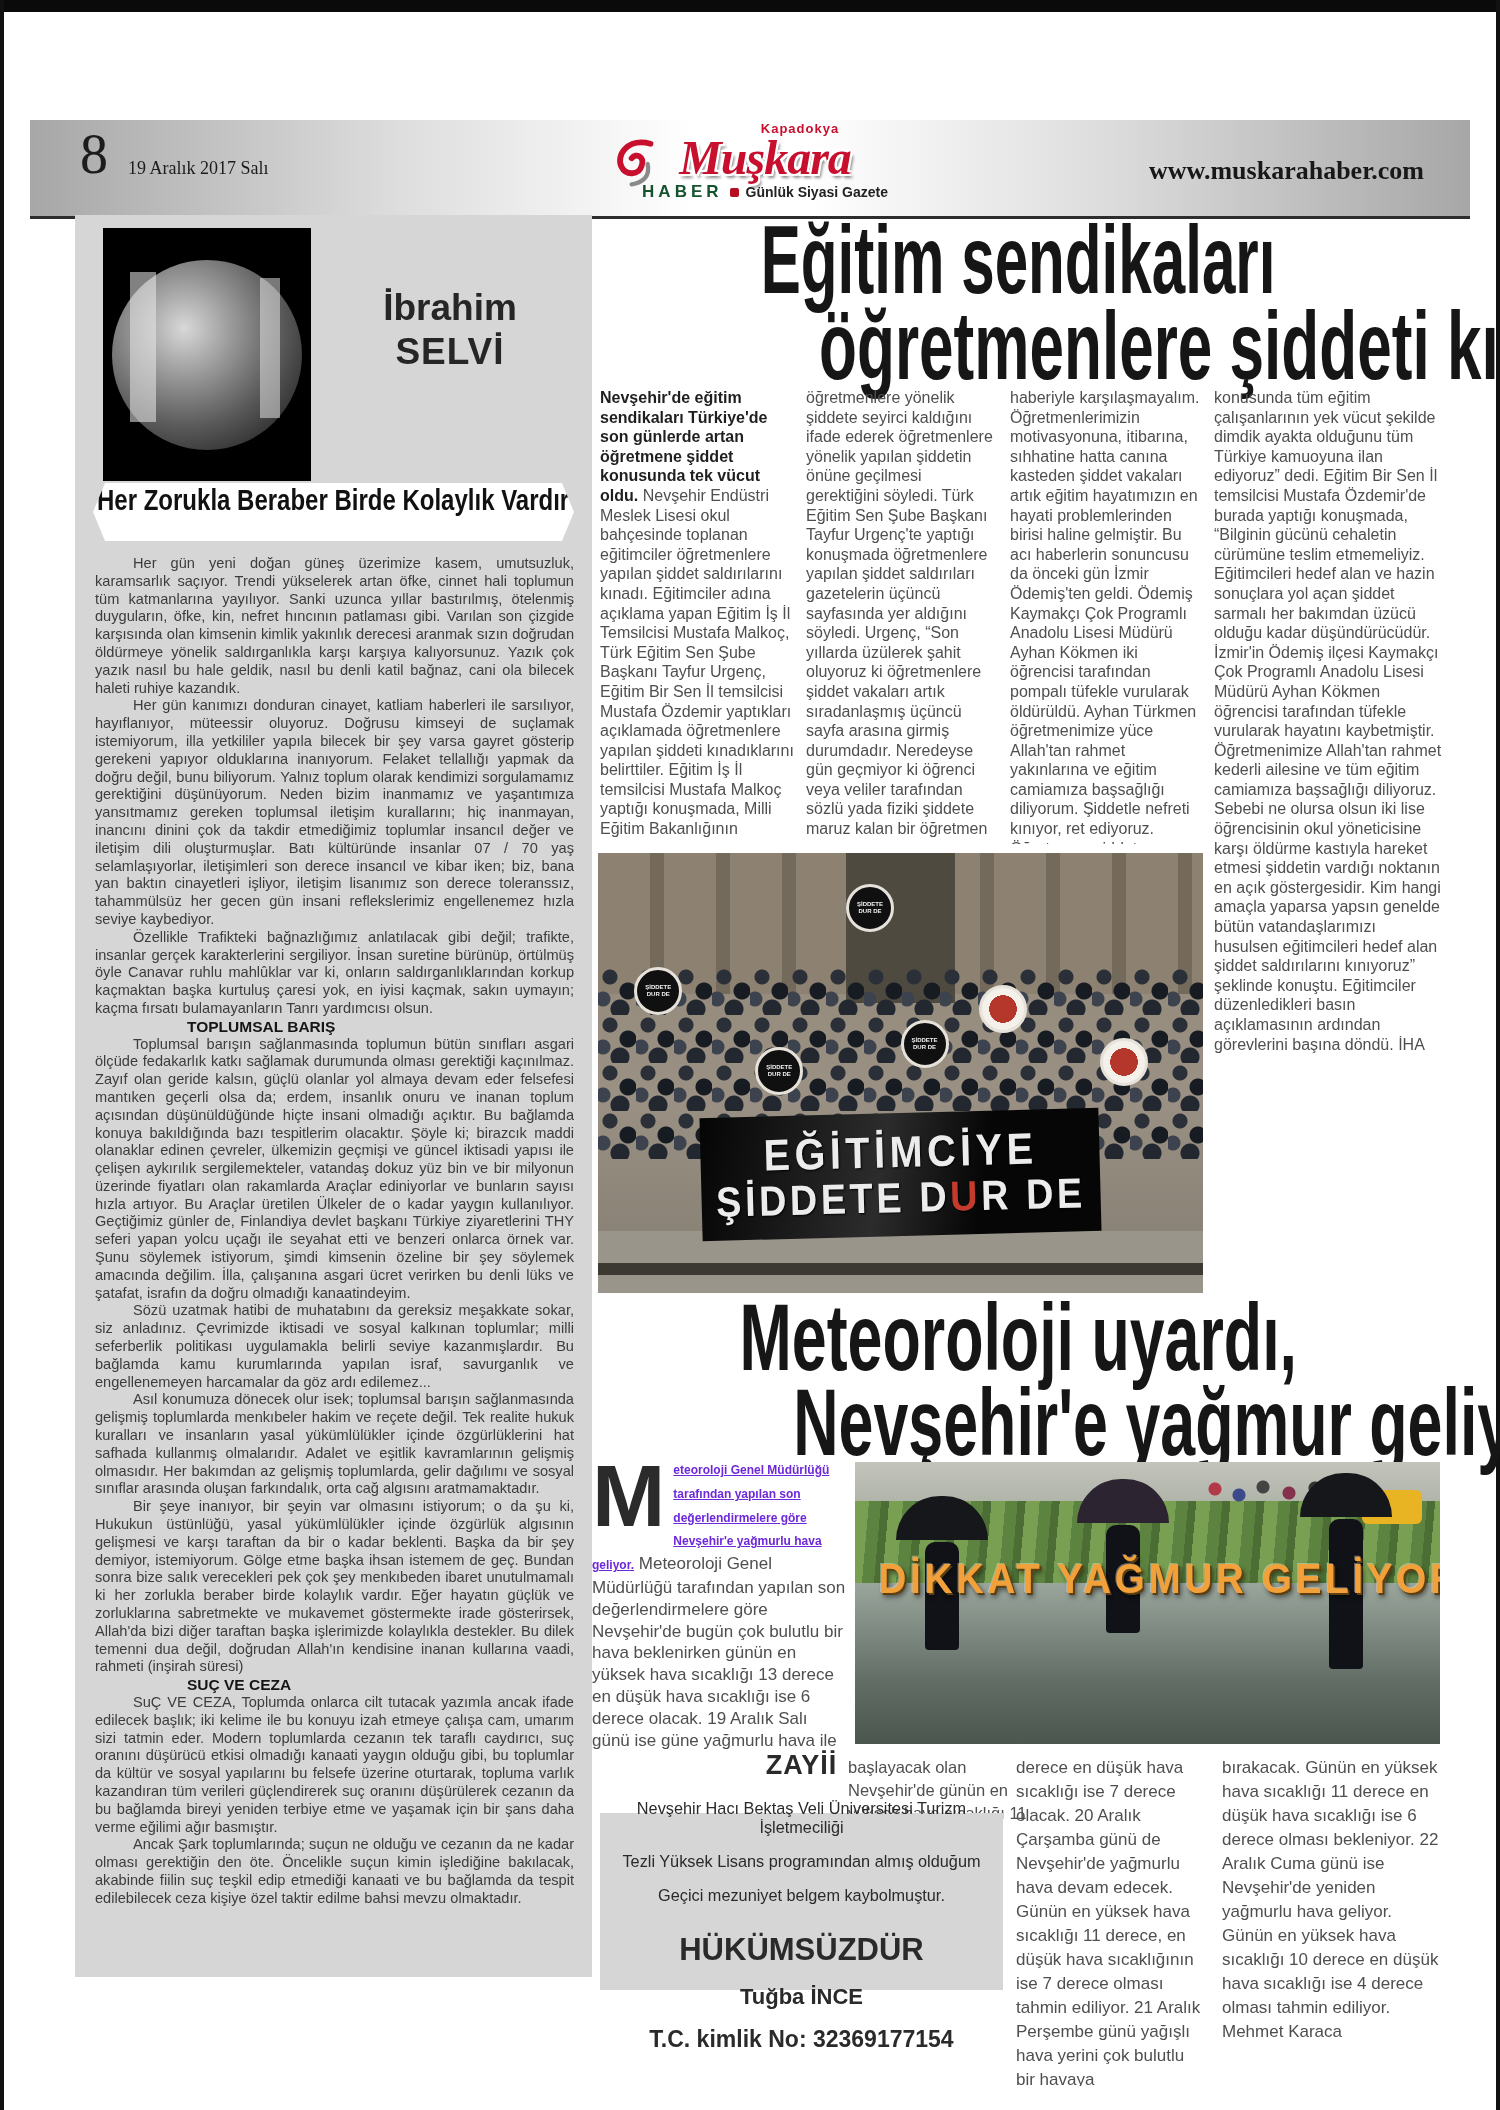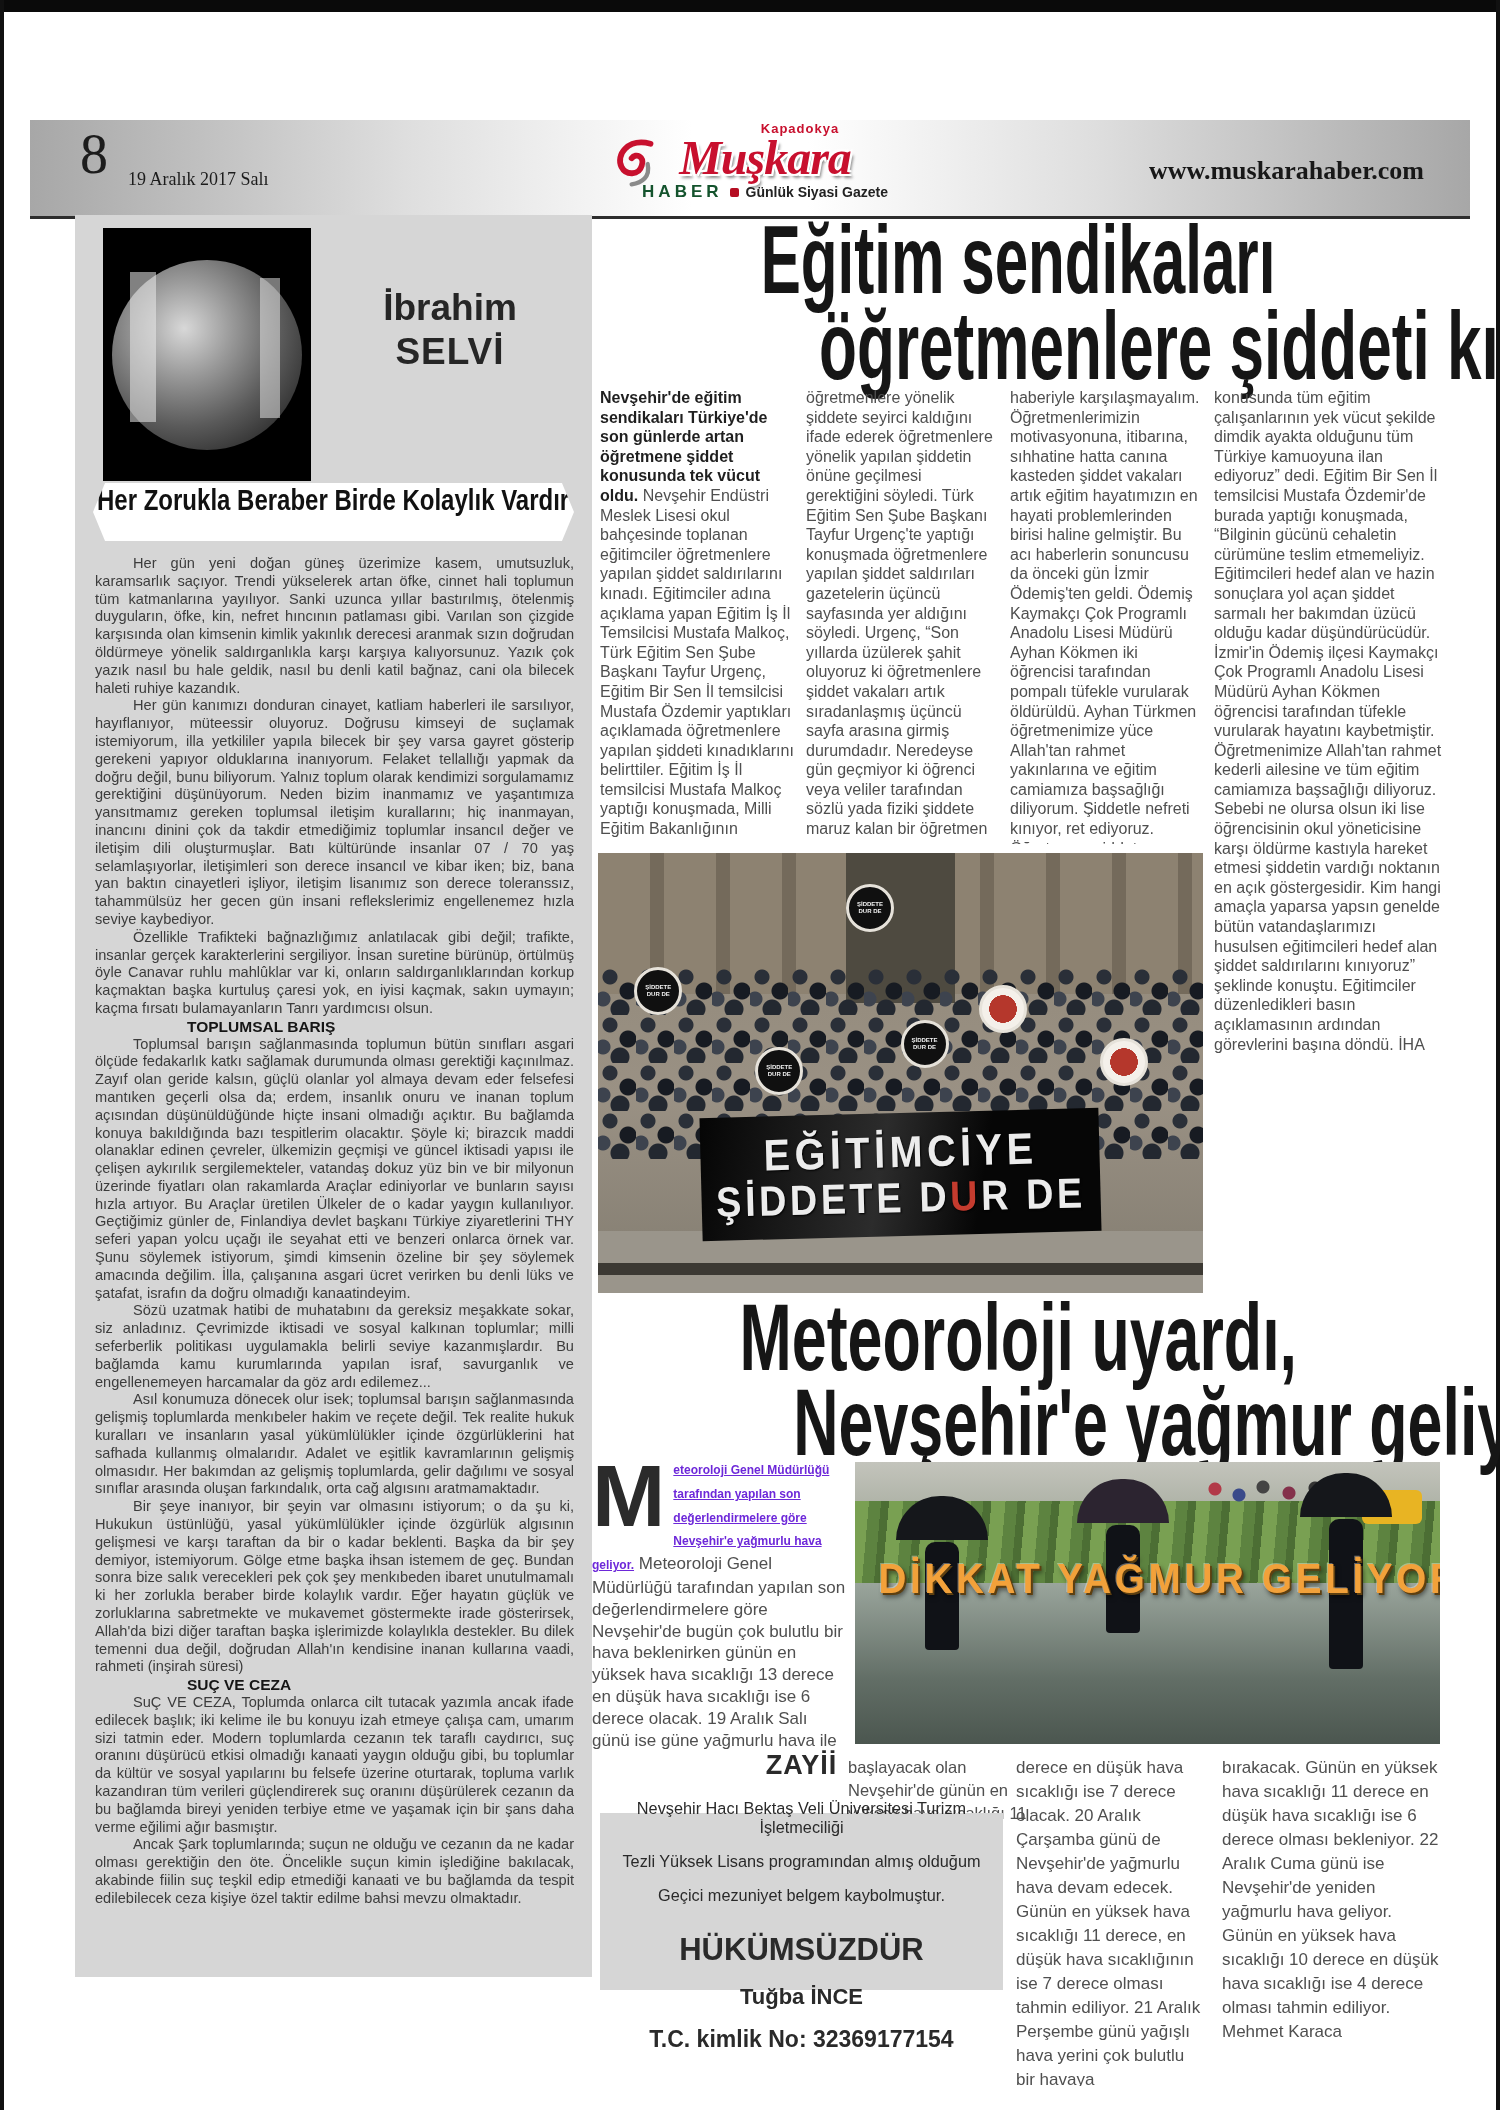--- a/index.html
+++ b/index.html
@@ -8,21 +8,21 @@
   .abs{position:absolute;}
   
   .edge-top{left:0;top:0;width:1500px;height:12px;background:#0a0a0a;}
   .edge-left{left:0;top:0;width:4px;height:2110px;background:#111;}
   .edge-right{right:0;top:0;width:4px;height:2110px;background:#111;}
   
   .band{left:30px;top:120px;width:1440px;height:96px;
         background:linear-gradient(90deg,#a7a7a7,#dedede 26%,#ffffff 46%,#ffffff 54%,#dedede 74%,#a7a7a7);}
   .header-rule{left:30px;top:216px;width:1440px;height:3px;background:#2d2d2d;}
   .pageno{left:80px;top:126px;font-family:"Liberation Serif",serif;font-size:56px;color:#1c1c1c;line-height:1;}
-  .date{left:128px;top:158px;font-family:"Liberation Serif",serif;font-size:18px;color:#1c1c1c;margin-top:11px;}
+  .date{left:128px;top:158px;font-family:"Liberation Serif",serif;font-size:18px;color:#1c1c1c;}
   .url{right:76px;top:156px;font-family:"Liberation Serif",serif;font-weight:bold;font-size:26px;color:#181818;}
   .logo{left:585px;top:121px;width:360px;height:96px;text-align:center;}
   .logo-kapadokya{display:block;color:#c8102e;font-size:13px;font-weight:bold;letter-spacing:1px;margin-left:70px;}
   .logo-main{display:block;font-family:"Liberation Serif",serif;font-style:italic;font-weight:bold;font-size:48px;
              color:#c8102e;line-height:44px;letter-spacing:-1px;
              text-shadow:-2px -2px 0 #fff,2px -2px 0 #fff,-2px 2px 0 #fff,2px 2px 0 #fff,3px 4px 3px rgba(0,0,0,.45);}
   .logo-row{display:flex;align-items:center;justify-content:center;gap:7px;margin-top:2px;}
   .logo-haber{color:#14532d;font-weight:bold;font-size:17px;letter-spacing:4px;}
   .logo-dot{width:9px;height:9px;background:#b50d22;border-radius:2px;}
   .logo-tag{color:#222;font-weight:bold;font-size:14px;}

